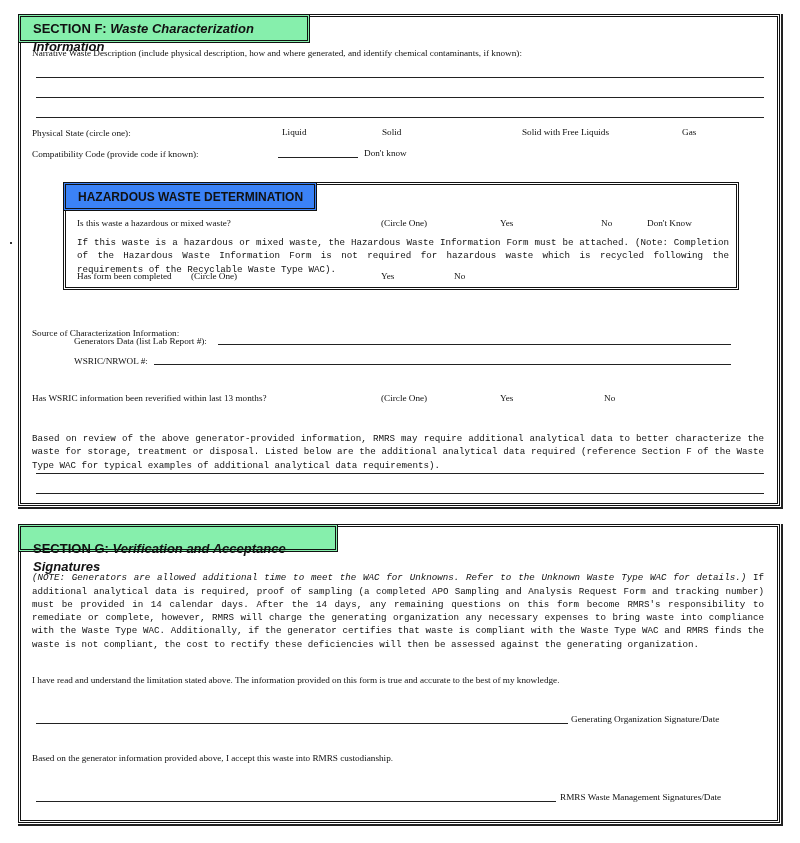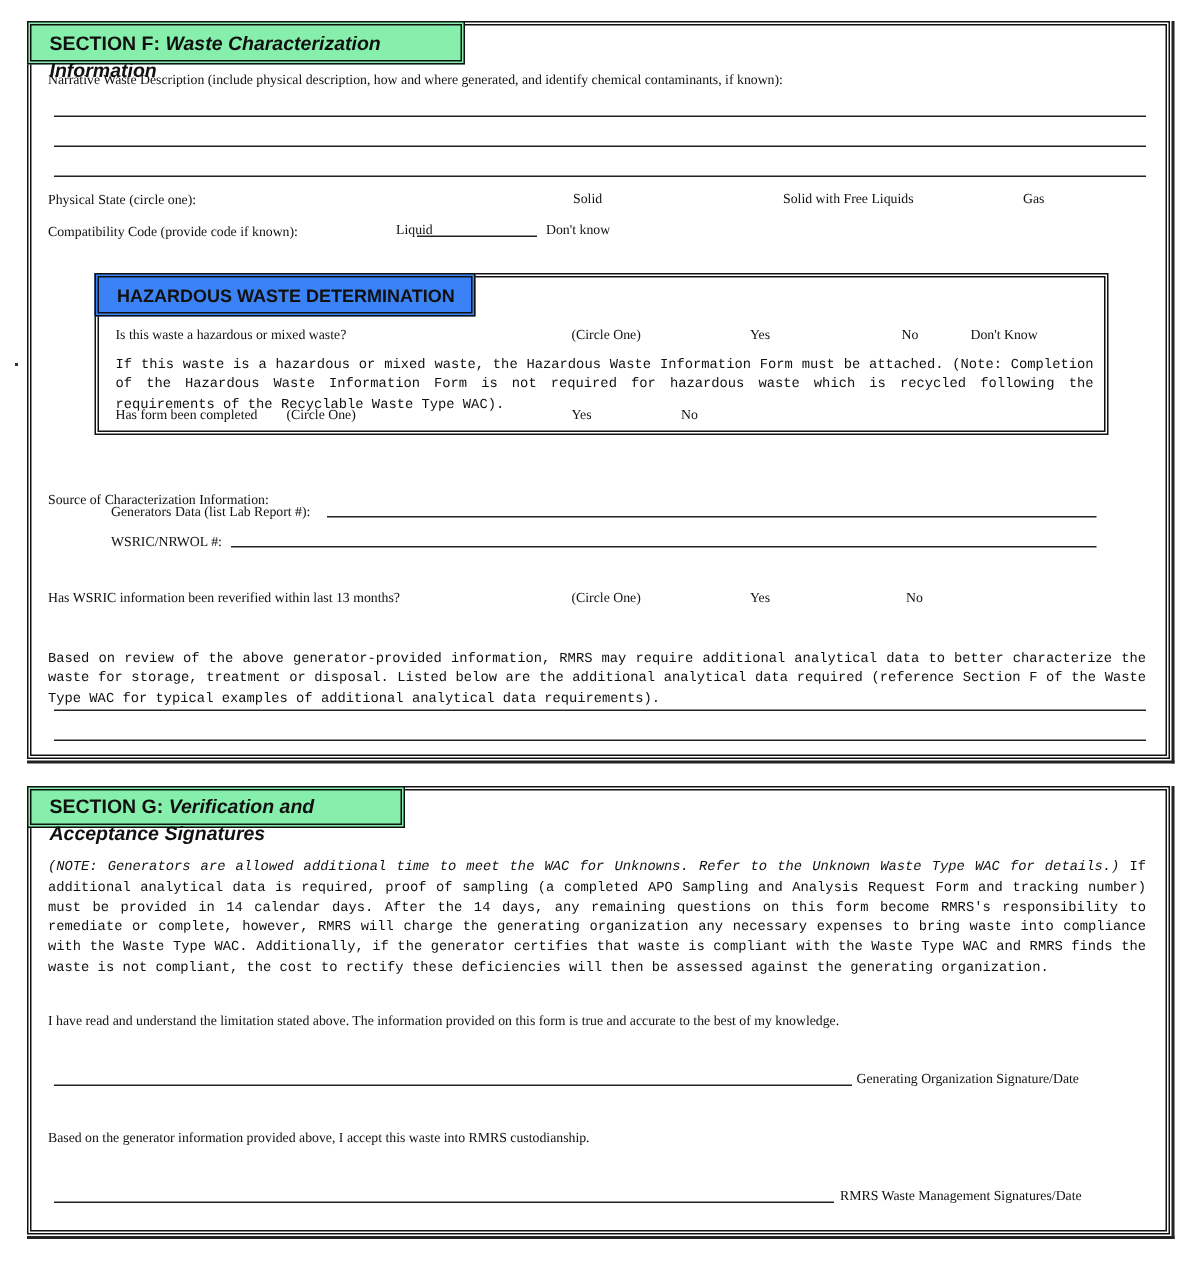--- a/index.html
+++ b/index.html
@@ -31,21 +31,21 @@
   <span>SECTION F:</span>
   <span class="ital">Waste Characterization Information</span>
 </div>
 
 <div class="txt" style="left:32px; top:48px;">Narrative Waste Description (include physical description, how and where generated, and identify chemical contaminants, if known):</div>
 <div class="line" style="left:36px; top:77px; width:728px;"></div>
 <div class="line" style="left:36px; top:97px; width:728px;"></div>
 <div class="line" style="left:36px; top:117px; width:728px;"></div>
 
 <div class="txt" style="left:32px; top:128px;">Physical State (circle one):</div>
-<div class="txt" style="left:264px; top:127px;margin-top:21px;">Liquid</div>
+<div class="txt" style="left:282px; top:127px;">Liquid</div>
 <div class="txt" style="left:382px; top:127px;">Solid</div>
 <div class="txt" style="left:485px; top:127px;margin-left:37px;">Solid with Free Liquids</div>
 <div class="txt" style="left:682px; top:127px;">Gas</div>
 
 <div class="txt" style="left:32px; top:149px;">Compatibility Code (provide code if known):</div>
 <div class="blank" style="left:278px; top:157px; width:80px;"></div>
 <div class="txt" style="left:364px; top:148px;">Don't know</div>
 
 <div class="haz-box" style="left:63px; top:182px; width:676px; height:108px;"></div>
 <div class="dot" style="left:10px; top:242px;"></div>
@@ -73,21 +73,21 @@
 <div class="txt" style="left:32px; top:393px;">Has WSRIC information been reverified within last 13 months?</div>
 <div class="txt" style="left:381px; top:393px;">(Circle One)</div>
 <div class="txt" style="left:500px; top:393px;">Yes</div>
 <div class="txt" style="left:604px; top:393px;">No</div>
 
 <div class="para" style="left:32px; top:432px; width:732px;">Based on review of the above generator-provided  information, RMRS may require additional analytical data to better characterize the waste for storage, treatment or disposal.  Listed below are the additional analytical data required (reference Section F of the Waste Type WAC for typical examples of additional analytical data requirements).</div>
 <div class="line" style="left:36px; top:473px; width:728px;"></div>
 <div class="line" style="left:36px; top:493px; width:728px;"></div>
 
 <div class="section" style="left:18px; top:524px; width:762px; height:299px;"></div>
-<div class="sec-title-box" style="left:18px; top:524px; width:252px; height:28px; padding-top:2px;">
+<div class="sec-title-box" style="left:18px; top:524px; width:320px; height:28px; padding-top:13px;">
   <span>SECTION G:</span>
   <span class="ital" style="font-weight:bold;">Verification and Acceptance Signatures</span>
 </div>
 
 <div class="para" style="left:32px; top:558px; width:732px;">
   <br>
   <span class="it">(NOTE: Generators are allowed additional time to meet the WAC for Unknowns.  Refer to the Unknown Waste Type WAC for details.)</span><span> If additional analytical data is required, proof of sampling (a completed APO Sampling and Analysis Request Form and tracking number) must be provided in 14 calendar days.  After the 14 days, any remaining questions on this form become RMRS's responsibility to remediate or complete, however, RMRS will charge the generating organization any necessary expenses to bring waste into compliance with the Waste Type WAC.  Additionally, if the generator certifies that waste is compliant with the Waste Type WAC and RMRS finds the waste is not compliant, the cost to rectify these deficiencies will then be assessed against the generating organization.</span>
 </div>
 
 <div class="txt" style="left:32px; top:675px;">I have read and understand the limitation stated above.  The information provided on this form is true and accurate to the best of my knowledge.</div>

